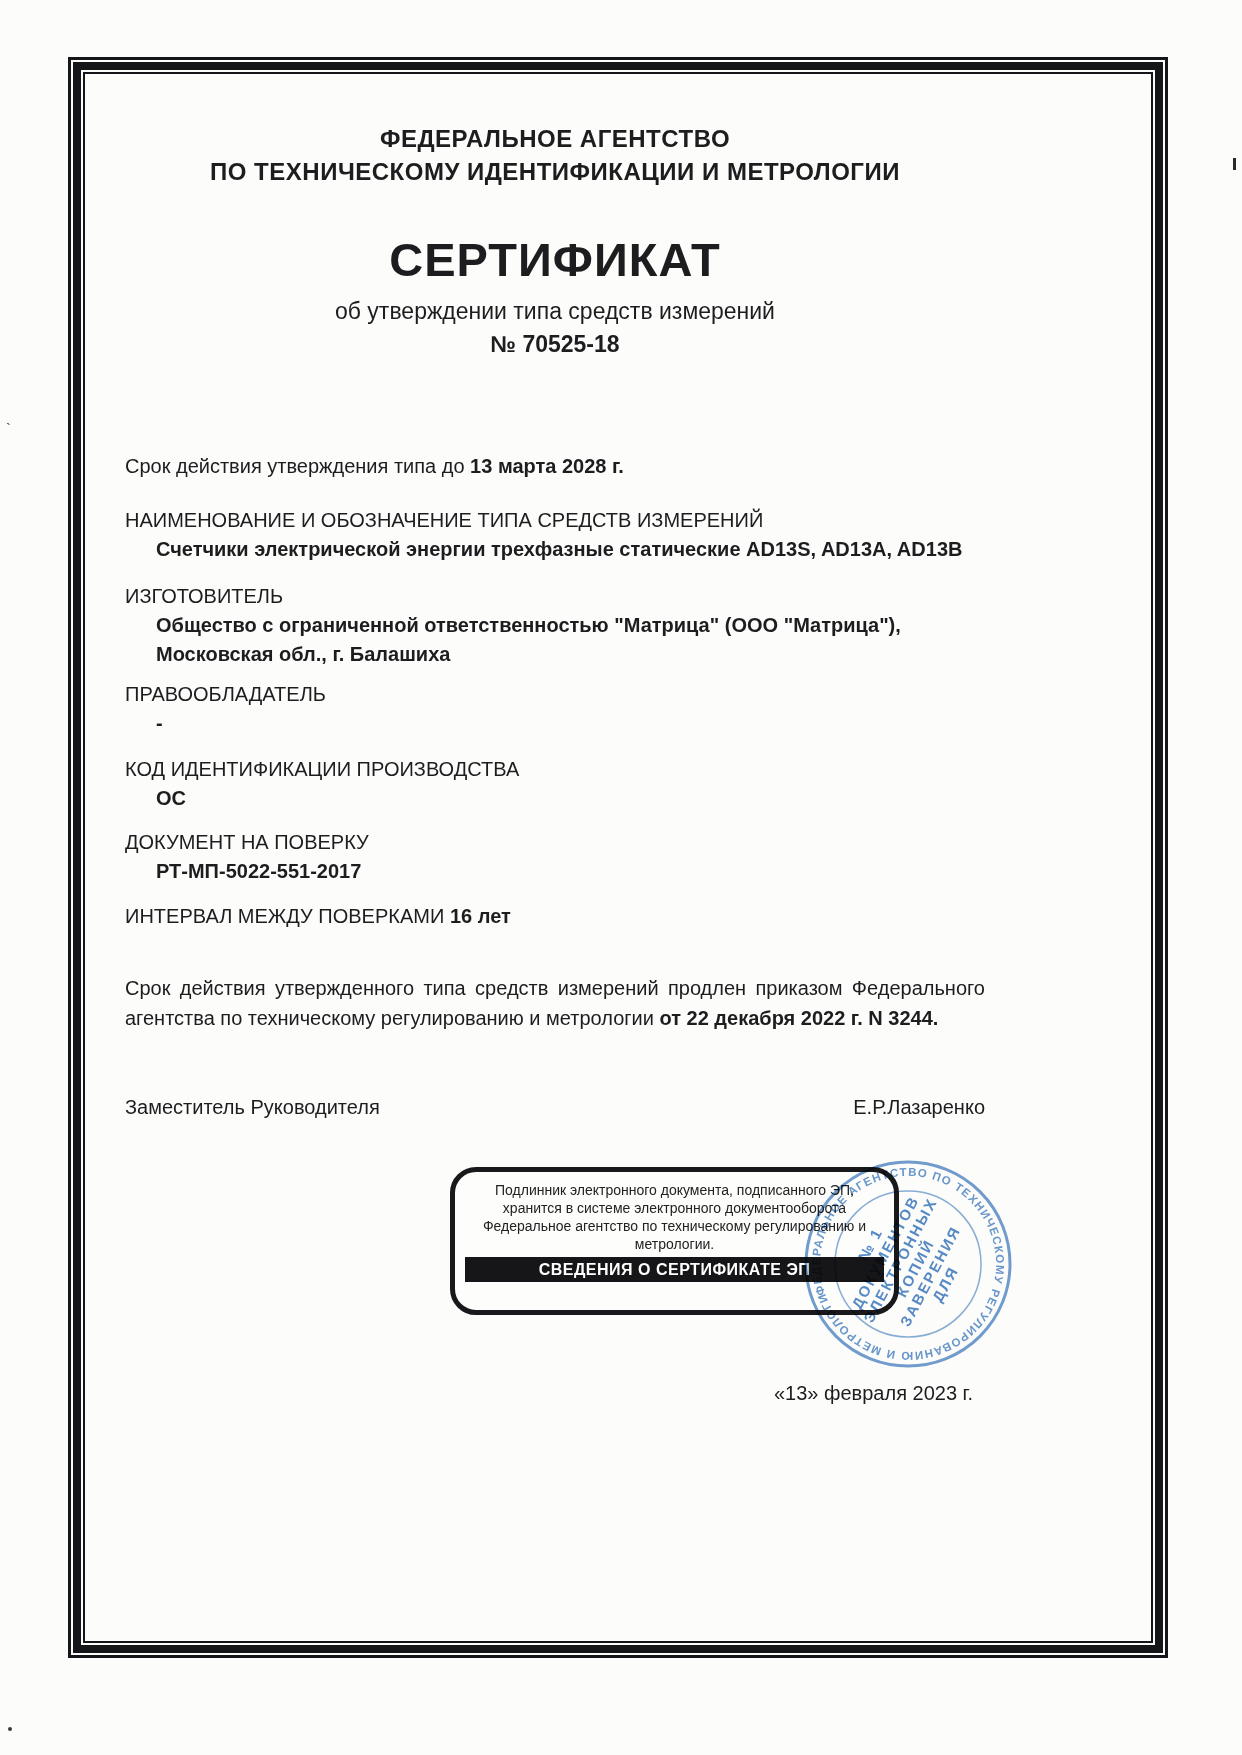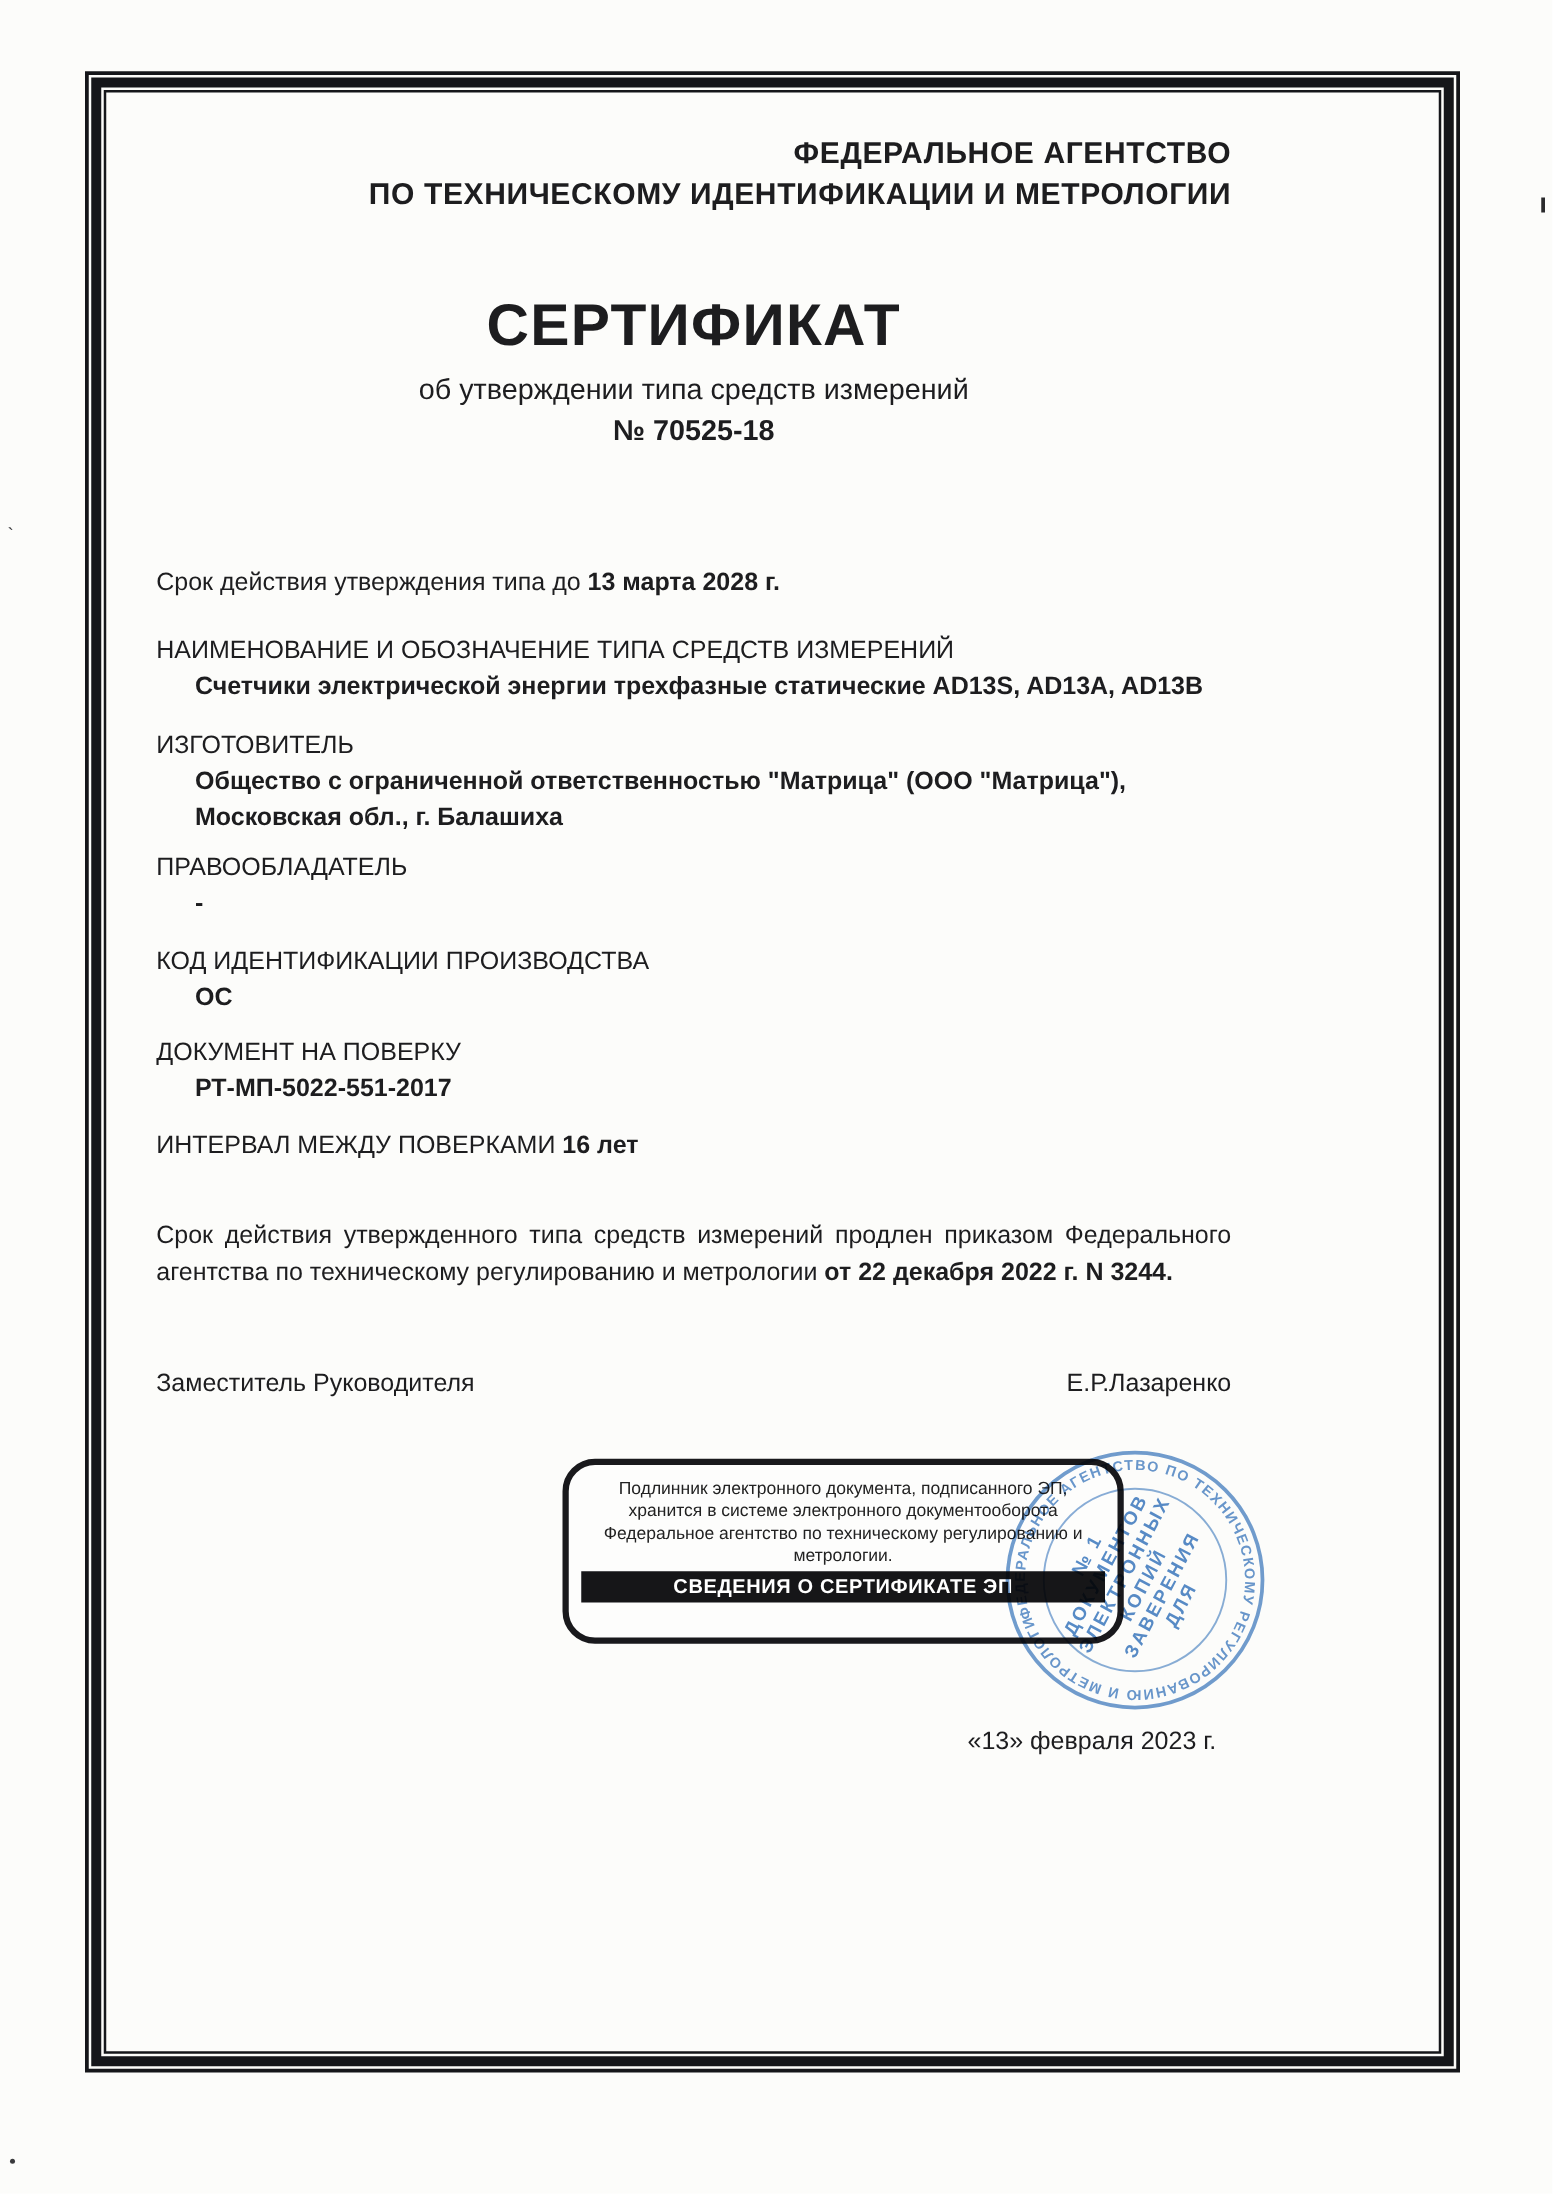--- a/index.html
+++ b/index.html
@@ -10,21 +10,21 @@
     color:#1d1d1f;
   }
   
   .frame { position:absolute; left:68px; top:57px; width:1100px; height:1601px;
            border:3px solid #15161a; box-sizing:border-box; }
   .frame-mid { position:absolute; inset:2px; border:8px solid #15161a; }
   .frame-inner { position:absolute; inset:2px; border:2px solid #15161a; }
 
   .abs { position:absolute; }
   .ctr { left:125px; width:860px; text-align:center; }
-  .hdr { top:106px; font-weight:bold; font-size:24px; line-height:33px; letter-spacing:.5px;text-align:right; }
+  .hdr { top:122px; font-weight:bold; font-size:24px; line-height:33px; letter-spacing:.5px; }
   .title { top:232px; font-size:47px; font-weight:bold; letter-spacing:1px; }
   .subtitle { top:298px; font-size:23px; }
   .cert-number { top:331px; font-size:23px; font-weight:bold; }
 
   .bodyline { left:125px; width:860px; font-size:20px; line-height:29px; }
   .sec-label { font-size:20px; line-height:29px; }
   .sec-value { font-size:20px; line-height:29px; font-weight:bold;margin-left:31px; }
   .justify { text-align:justify; line-height:30px; }
   b, .bold { font-weight:bold; }
 

